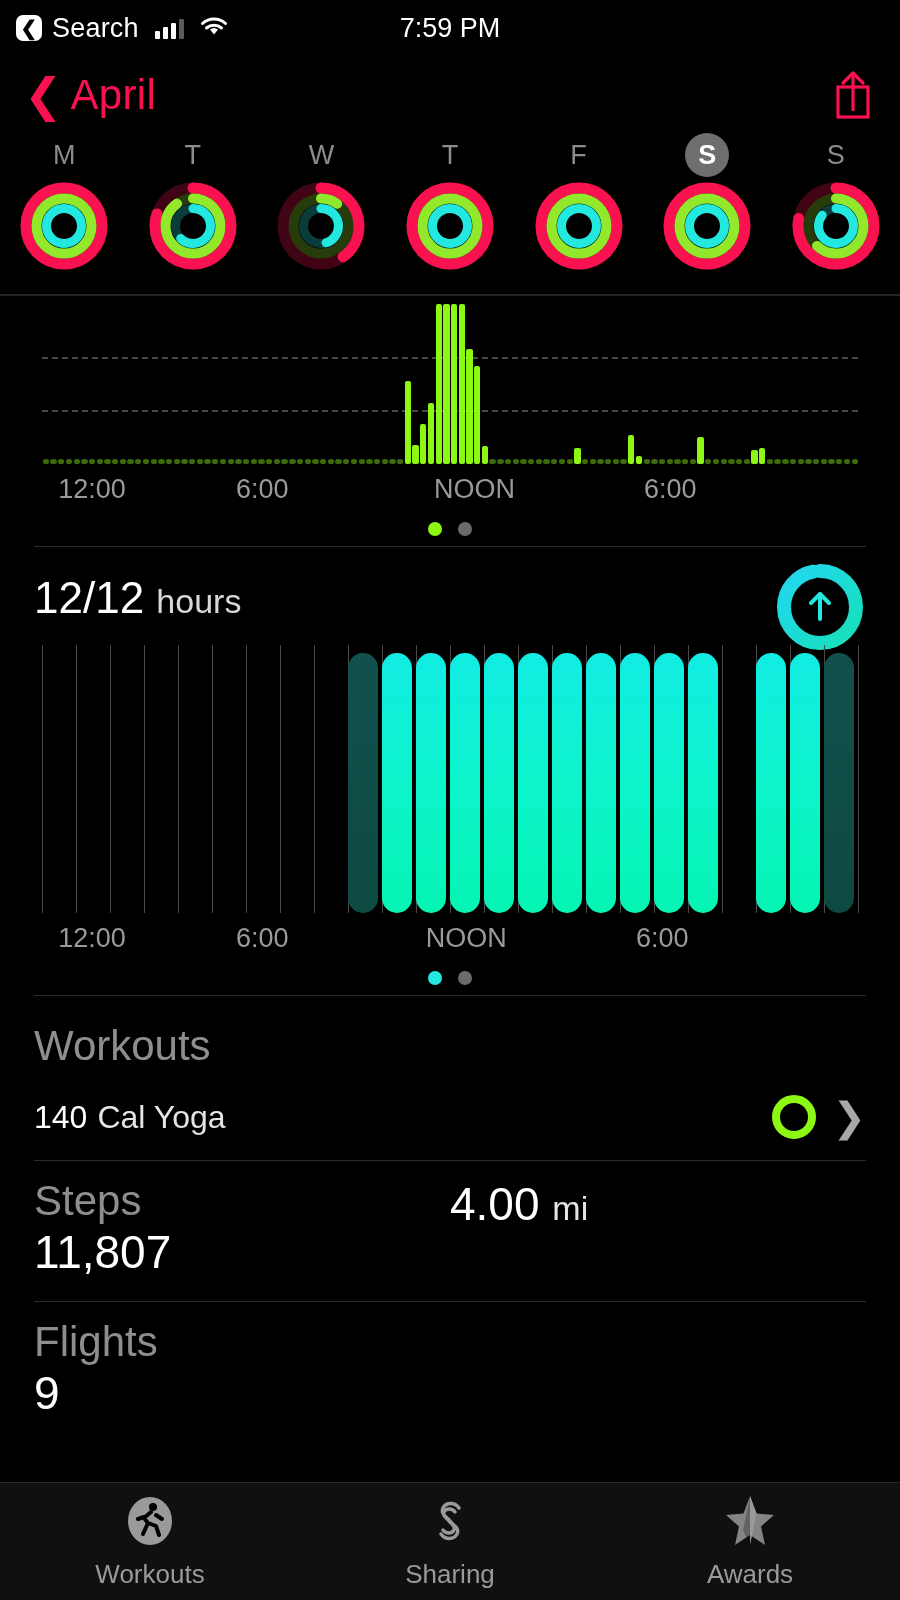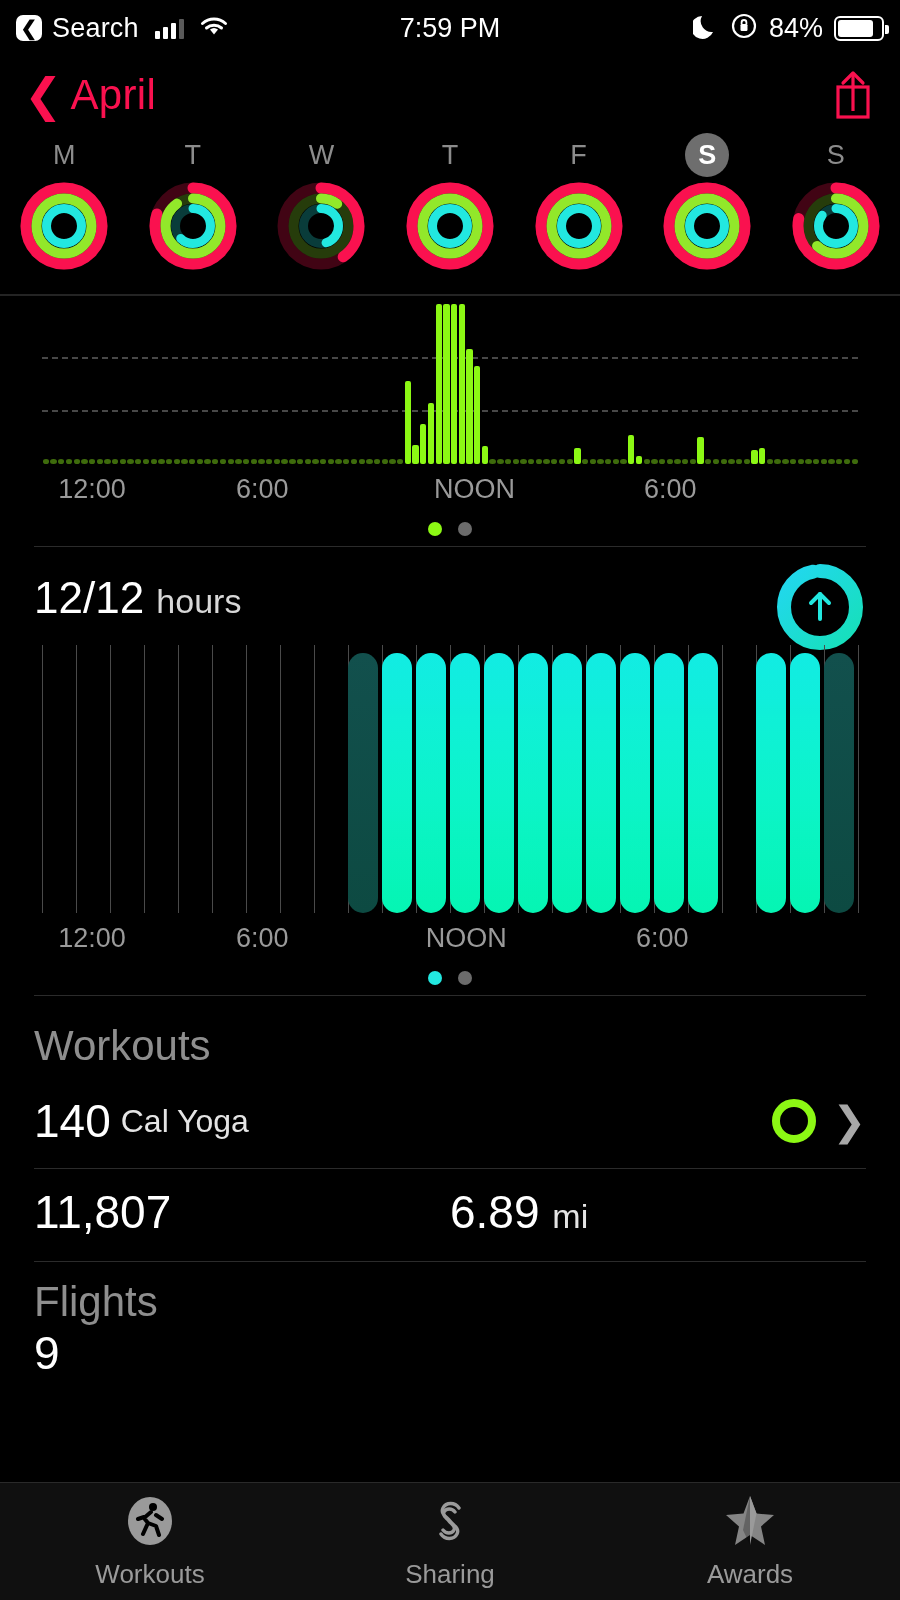--- a/index.html
+++ b/index.html
@@ -71,21 +71,21 @@
   .goal-ring { position:absolute; right:34px; top:14px; width:92px; height:92px; cursor:pointer; }
 
   .stand-chart { position:relative; height:268px; margin:16px 42px 0 42px; }
   .vgrid { position:absolute; top:0; bottom:0; width:1px; background:#4a4a4a; }
   .standbars { position:absolute; left:0; right:0; top:8px; bottom:0; }
   .sbar { position:absolute; top:0; bottom:0; border-radius:22px; }
 
   
   .group-head { font-size:42px; color:#8e8e8e; padding:26px 34px 10px 34px; }
   .row { display:flex; align-items:center; padding:14px 34px 20px 34px; cursor:pointer; }
-  .row .big { font-size:46px; }
+  .row .big { font-size:32px; }
   .row .sub { font-size:32px; color:#e4e4e4; margin-left:10px; }
   .row .right { margin-left:auto; display:flex; align-items:center; gap:16px; }
   .mini-ring { width:44px; height:44px; border-radius:50%; border:8px solid #8CF814; }
   .chev { color:#a8a8a8; font-size:40px; font-weight:300; }
   .stats { display:flex; padding:16px 34px 22px 34px; }
   .stat { flex:1; }
   .stat .lbl { font-size:42px; color:#8e8e8e; }
   .stat .val { font-size:46px; }
   .stat .val .unit { font-size:34px; color:#e4e4e4; }
 
@@ -113,38 +113,20 @@
         </div>
       <div class="wifi">
         <svg width="32" height="24" viewBox="0 0 32 24">
           <path d="M16 20.5l-4-5a6.5 6.5 0 0 1 8 0z" fill="#fff"></path>
           <path d="M4.5 9.5a17 17 0 0 1 23 0" stroke="#fff" stroke-width="3" fill="none" stroke-linecap="round"></path>
           <path d="M8.5 14a11.5 11.5 0 0 1 15 0" stroke="#fff" stroke-width="3" fill="none" stroke-linecap="round"></path>
         </svg>
       </div>
     </div>
     <div class="sb-center">7:59 PM</div>
-    <div class="sb-right">
-      <div>
-        <svg width="26" height="28" viewBox="0 0 26 28">
-            <path d="M20 20A11 11 0 0 1 9 4a11.5 11.5 0 1 0 11 16z" fill="#fff"></path>
-          </svg>
-      </div>
-      <div>
-        <svg width="28" height="28" viewBox="0 0 28 28">
-          <circle cx="14" cy="14" r="11" stroke="#fff" stroke-width="2.2" fill="none"></circle>
-          <rect x="10.5" y="12" width="7" height="7" rx="1.2" fill="#fff"></rect>
-          <path d="M11.6 12V10.4a2.4 2.4 0 0 1 4.8 0V12" stroke="#fff" stroke-width="1.8" fill="none"></path>
-        </svg>
-      </div>
-      <div class="sb-batt-txt">84%</div>
-      <div class="batt">
-          <i id="battfill" style="width: 84%;"></i>
-        </div>
-    </div>
   </div>
 
   <div class="nav">
     <div class="nav-back">
       <span class="nav-chev">❮</span>
       <span class="nav-title">April</span>
     </div>
     <div class="share-btn">
       <svg width="46" height="52" viewBox="0 0 46 52">
         <rect x="8" y="18" width="30" height="30" stroke="#FA114F" stroke-width="3.2" fill="none"></rect>
@@ -466,25 +448,26 @@
     <span class="sub">Cal Yoga</span>
     <span class="right">
       <span class="mini-ring"></span>
       <span class="chev">❯</span>
     </span>
   </div>
   <div class="divider"></div>
 
   <div class="stats">
     <div class="stat">
+      <div class="lbl">Steps</div>
       <div class="val"><span>11,807</span></div>
     </div>
     <div class="stat">
       <div class="val">
-        <span>6.89</span>
+        <span>4.00</span>
         <span class="unit">mi</span>
       </div>
     </div>
   </div>
   <div class="divider"></div>
 
   <div class="stats">
     <div class="stat">
       <div class="lbl">Flights</div>
       <div class="val"><span>9</span></div>

